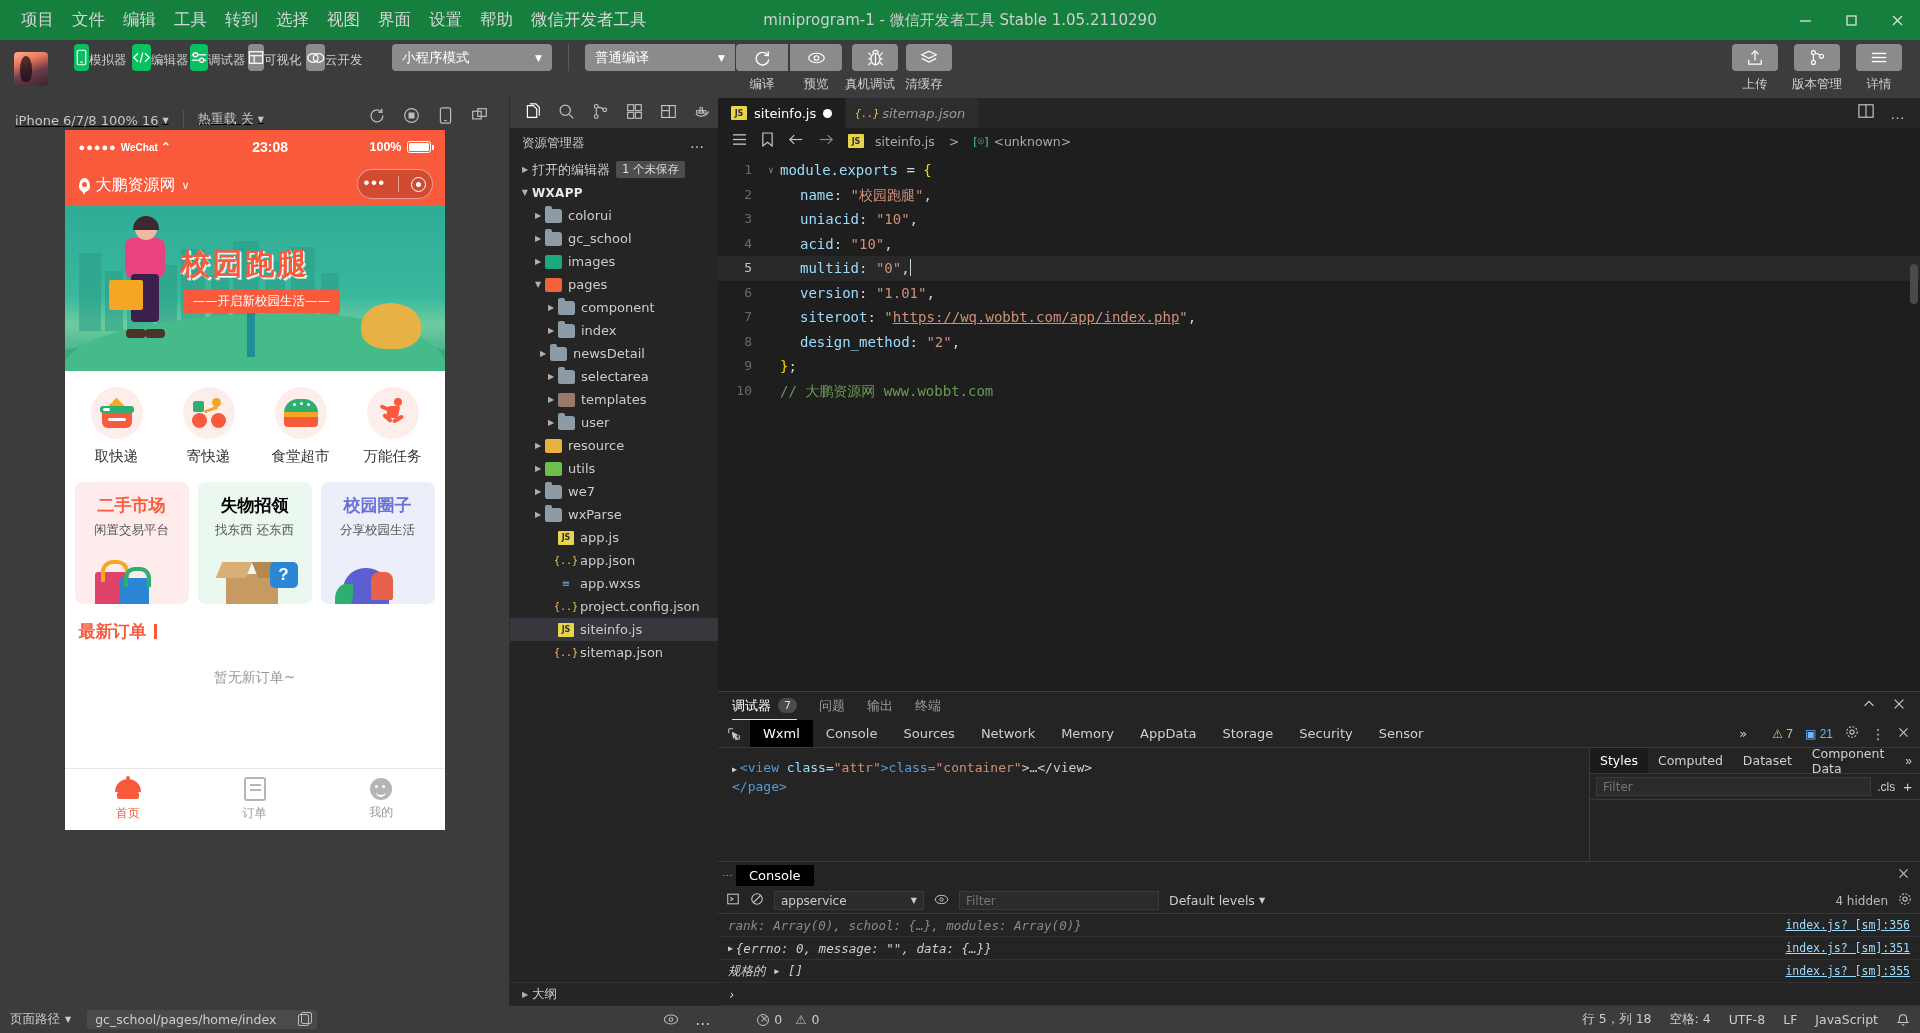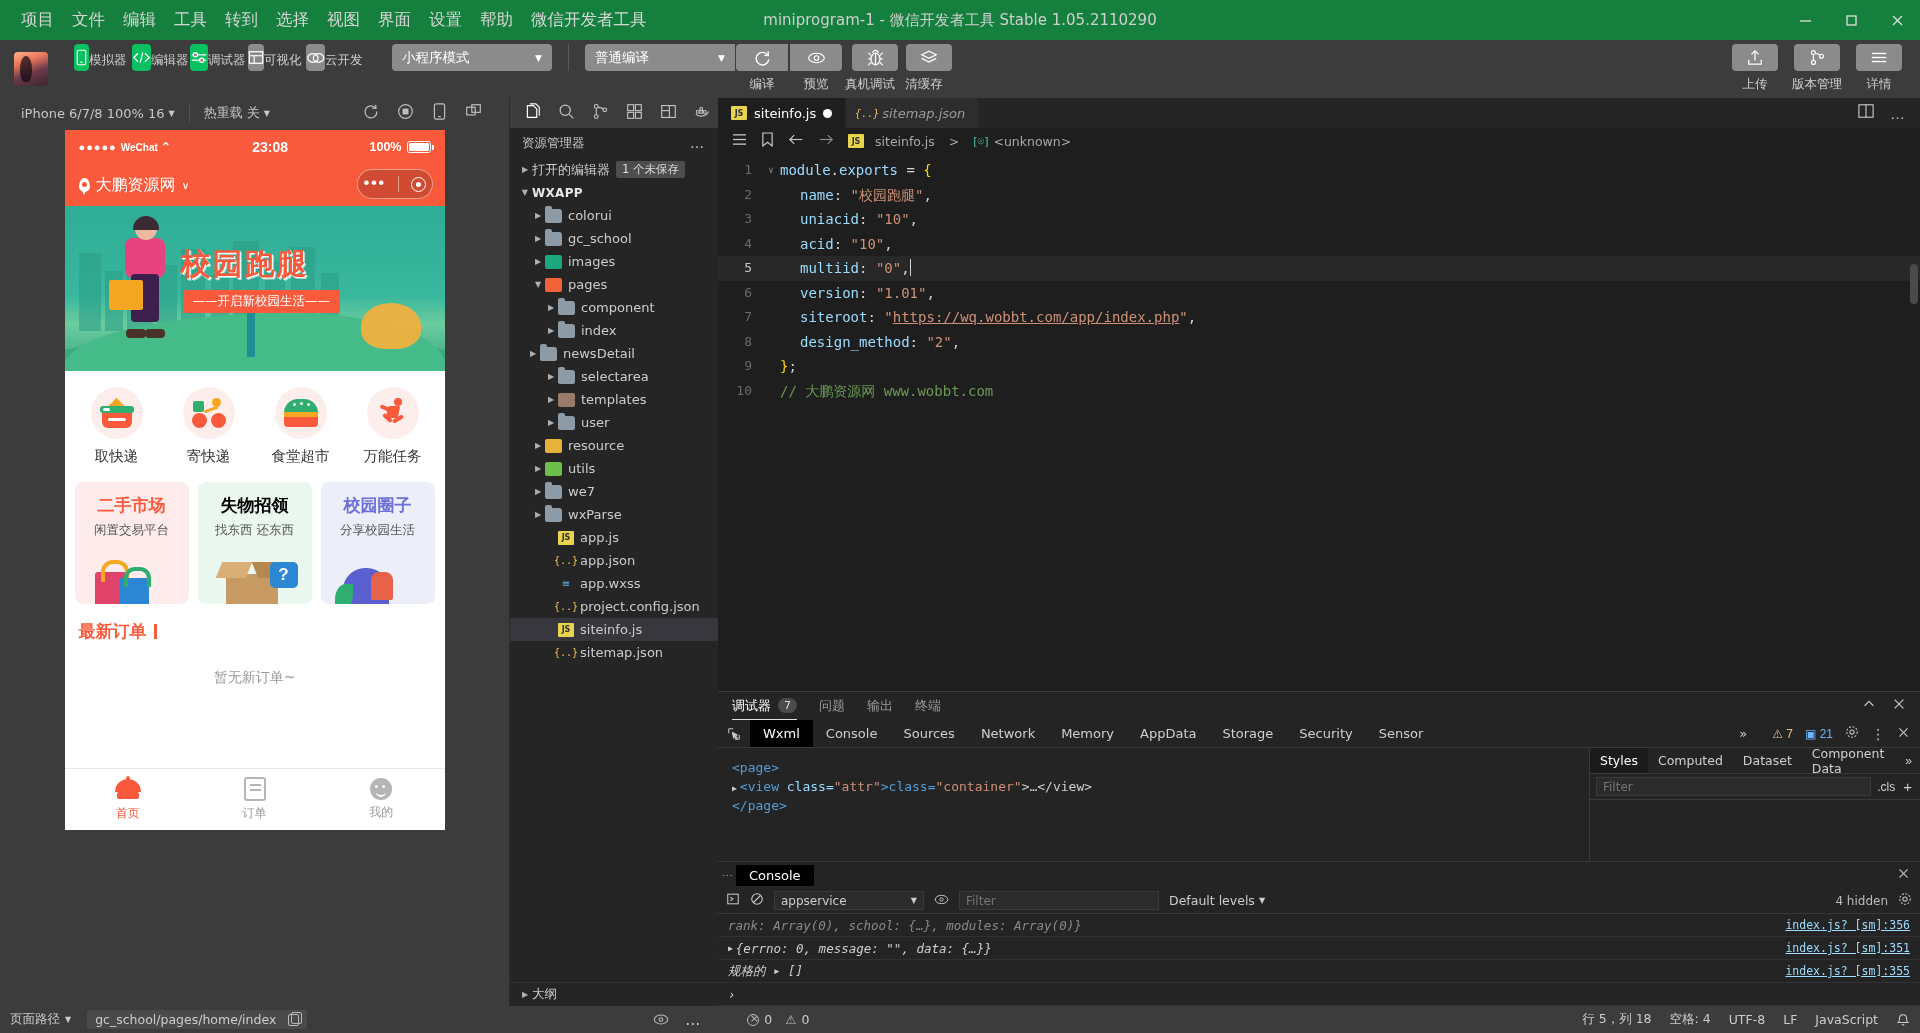--- a/index.html
+++ b/index.html
@@ -66,21 +66,21 @@
   .iconbtn.r-r { border-radius: 0 4px 4px 0; }
   .iconbtn.solo { border-radius: 4px; width:46px;}
   .iconbtn svg { stroke:#fff; fill:none; }
   .tb-right { position:absolute; right: 14px; top:4px; display:flex; gap:8px;}
 
   
   .main { flex: 1 1 auto; display: flex; min-height: 0; background:#3c3c3c; }
 
   
   .sim-col { width: 510px; flex: 0 0 510px; display: flex; flex-direction: column; background:#3c3c3c; border-right:1px solid #2b2b2b;}
-  .sim-bar { height: 30px; display:flex; align-items:center; padding: 0 21px; flex:0 0 30px; }
+  .sim-bar { height: 30px; display:flex; align-items:flex-end; padding: 0 15px; flex:0 0 30px;text-decoration:underline; }
   .sim-sel { font-size: 13px; color: #c8c8c8; display:flex; align-items:center; gap:4px; font-family:"DejaVu Sans",sans-serif;}
   .sim-sel .caret{font-size:8px;}
   .vbar{width:1px;height:18px;background:#555;margin:0 14px;}
   .sim-bar-right{ margin-left:auto; display:flex; gap:18px; align-items:center; padding-right: 6px;}
   .sim-bar-right svg{stroke:#bdbdbd;fill:none;}
   .sim-body { flex:1 1 auto; display:flex; justify-content:center; padding-top: 2px; overflow:hidden;}
   .phone { width: 380px; background:#fff; display:flex;flex-direction:column; height: 700px; overflow:hidden;}
 
   .ph-status { height: 34px; background:#fa5a3c; display:flex; align-items:center; padding: 0 14px; color:#fff; font-size:13.5px; font-weight:bold;}
   .ph-dots { letter-spacing:1px; font-size: 11px;}
@@ -303,21 +303,21 @@
   .lg{height:23px;display:flex;align-items:center;padding:0 10px;border-bottom:1px solid #313131;color:#cfcfcf;white-space:pre;}
   .lg .src{margin-left:auto;color:#9cdcfe;text-decoration:underline;font-size:11.5px;}
   .lg.faded{color:#8a8a8a;}
 
   
   .status{height:27px;flex:0 0 27px;background:#3c3c3c;display:flex;align-items:center;padding:0 10px;gap:16px;font-size:12.5px;color:#ccc;font-family:"DejaVu Sans",sans-serif;}
   .st{display:flex;align-items:center;gap:5px;white-space:nowrap;}
   .st-right{margin-left:auto;display:flex;align-items:center;gap:18px;}
   .copy-ic{width:11px;height:12px;border:1.3px solid #bbb;border-radius:2px;position:relative;display:inline-block;}
   .copy-ic:before{content:"";position:absolute;left:2px;top:-3px;width:9px;height:10px;border:1.3px solid #bbb;border-radius:2px;}
-  .pathbox{background:#4a4a4a;padding:2px 8px;border-radius:2px;display:flex;align-items:center;gap:12px;}
+  .pathbox{background:#4a4a4a;padding:2px 8px;border-radius:2px;display:flex;align-items:center;gap:22px;}
   .errdot{width:12px;height:12px;border-radius:50%;border:1.4px solid #bbb;position:relative;}
   .errdot:after{content:"×";position:absolute;left:1.5px;top:-3px;font-size:11px;color:#bbb;}
 </style>
 </head>
 <body>
 
 <div class="app">
 
   <div class="titlebar">
     <div class="menu" id="menubar">
@@ -786,21 +786,21 @@
           <div class="exp-row" style="padding-left: 34px;">
             <span class="arw closed"></span>
             <span class="fico gray"></span>
             <span>component</span>
           </div>
           <div class="exp-row" style="padding-left: 34px;">
             <span class="arw closed"></span>
             <span class="fico gray"></span>
             <span>index</span>
           </div>
-          <div class="exp-row" style="padding-left: 16px;">
+          <div class="exp-row" style="padding-left: 26px;">
             <span class="arw closed"></span>
             <span class="fico gray"></span>
             <span>newsDetail</span>
           </div>
           <div class="exp-row" style="padding-left: 34px;">
             <span class="arw closed"></span>
             <span class="fico gray"></span>
             <span>selectarea</span>
           </div>
           <div class="exp-row" style="padding-left: 34px;">
@@ -1003,21 +1003,20 @@
               <span style="color:#c5c5c5;font-size:14px;">⋮</span>
               <span><svg width="13" height="13" viewBox="0 0 16 16" stroke="#c5c5c5">
                   <line x1="3" y1="3" x2="13" y2="13" stroke-width="1.4"></line>
                   <line x1="13" y1="3" x2="3" y2="13" stroke-width="1.4"></line>
                 </svg></span>
             </div>
           </div>
 
         <div class="dbg-body">
           <div class="wxml-pane" id="wxml-pane">
-              <div class="wl"><span class="tag">&lt;page&gt;</span></div>
               <div class="wl"><span class="tri">▶</span><span class="tag">&lt;view <span <span="" class="attr">class=</span><span class="aval">"attr"</span>&gt;class=</span><span class="aval">"container"</span>&gt;…&lt;/view&gt;</div>
               <div class="wl"><span class="tag">&lt;/page&gt;</span></div>
             </div>
           <div class="styles-pane">
             <div class="sp-tabs" id="styles-tabs">
                 <div class="sp-tab active">Styles</div>
                 <div class="sp-tab">Computed</div>
                 <div class="sp-tab">Dataset</div>
                 <div class="sp-tab">Component Data</div>
                 <div class="sp-more">»</div>

